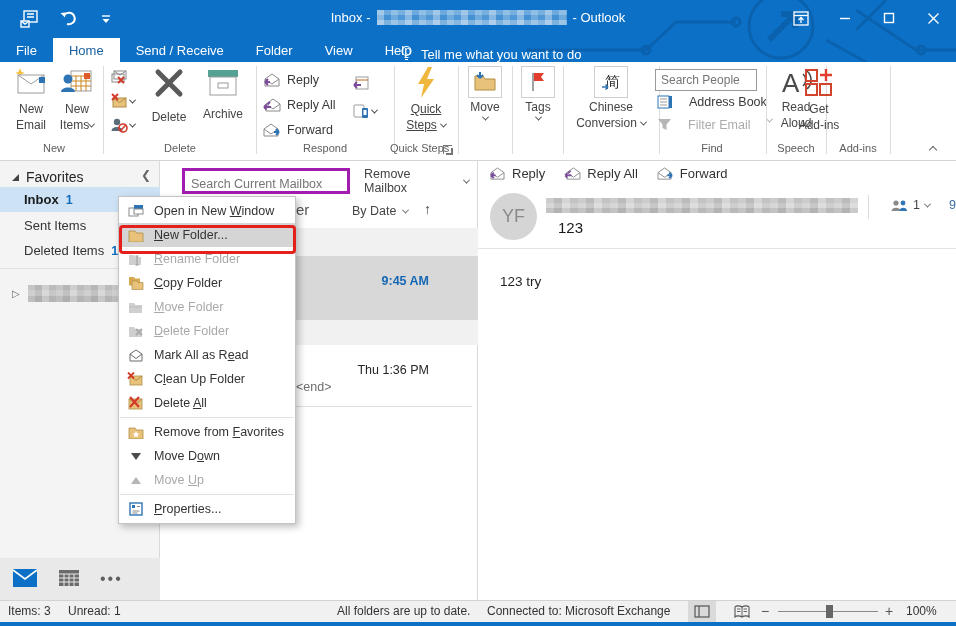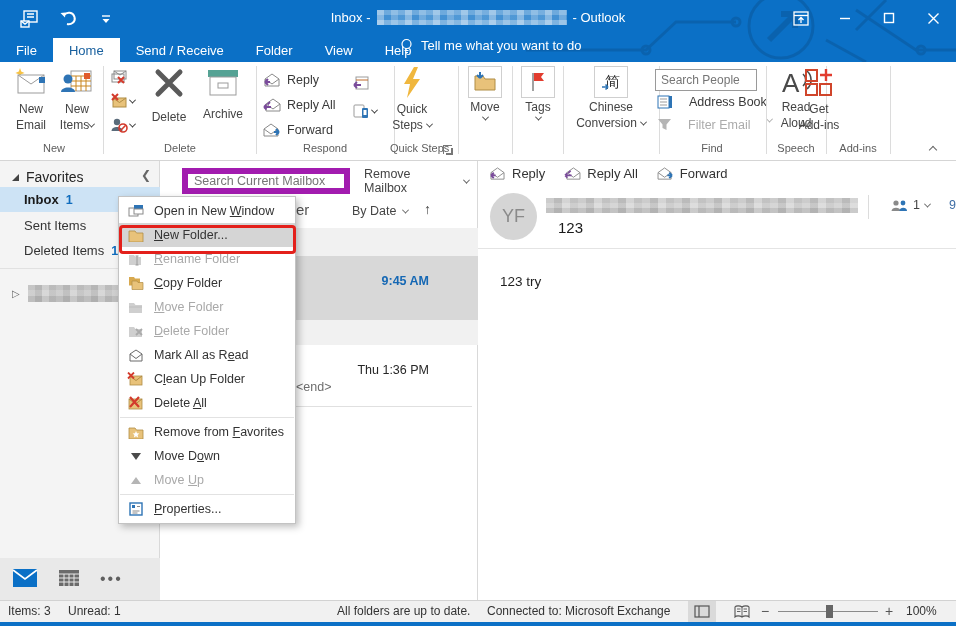--- a/index.html
+++ b/index.html
@@ -21,21 +21,21 @@
     background-image:
       repeating-linear-gradient(0deg, rgba(255,255,255,.38) 0 5px, rgba(255,255,255,.10) 5px 10px, rgba(255,255,255,.30) 10px 15px),
       repeating-linear-gradient(90deg, rgba(255,255,255,.45) 0 7px, rgba(255,255,255,.15) 7px 14px, rgba(255,255,255,.35) 14px 21px, rgba(255,255,255,.20) 21px 28px);
   }
   .win-controls { position:absolute; right:8px; top:4px; display:flex; gap:14px; }
   .win-btn { width:30px; height:28px; display:flex; align-items:center; justify-content:center; }
   
   .tabs { position:absolute; left:0; top:38px; height:24px; display:flex; align-items:stretch; }
   .tab { color:#fff; font-size:13px; padding:0 16px; display:flex; align-items:center; white-space:nowrap; }
   .tab.selected { background:#fff; color:#19609e; }
-  .tellme { position:absolute; left:400px; top:38px; height:24px; display:flex; align-items:flex-start; gap:8px; color:#fff; font-size:13px; }
+  .tellme { position:absolute; left:400px; top:38px; height:24px; display:flex; align-items:flex-end; gap:8px; color:#fff; font-size:13px; }
   
   .ribbon { position:absolute; left:0; top:62px; width:956px; height:99px; background:#fff; border-bottom:1px solid #d5d5d5; }
   .rgroup-label { position:absolute; top:80px; font-size:11px; color:#5d5d5d; text-align:center; white-space:nowrap; }
   .rsep { position:absolute; top:4px; height:88px; width:1px; background:#dcdcdc; }
   .bigbtn { position:absolute; top:4px; display:flex; flex-direction:column; align-items:center; gap:2px; color:#444; font-size:12px; text-align:center; line-height:14px; }
   .smallstack { position:absolute; display:flex; flex-direction:column; gap:6px; }
   .smallrow { display:flex; align-items:center; gap:2px; height:18px; }
   .resp-item { display:flex; align-items:center; gap:5px; height:20px; font-size:12.5px; color:#3a3a3a; }
   .cv { display:inline-block; width:5px; height:5px; border-right:1px solid currentColor; border-bottom:1px solid currentColor; transform:rotate(45deg) translate(-1px,-1px); }
   .cvu { display:inline-block; width:6px; height:6px; border-right:1.5px solid #666; border-top:1.5px solid #666; transform:rotate(-45deg); }
@@ -57,21 +57,21 @@
   .fp-sep { position:absolute; left:0; top:107px; width:160px; height:1px; background:#e1e1e1; }
   .account-row { position:absolute; left:12px; top:124px; display:flex; align-items:center; gap:8px; }
   .pix-gray { display:inline-block; width:112px; height:17px;
     background-image:
       repeating-linear-gradient(0deg, rgba(110,110,110,.20) 0 6px, rgba(200,200,200,.25) 6px 12px, rgba(140,140,140,.18) 12px 17px),
       repeating-linear-gradient(90deg, #d2d2d2 0 7px, #bfbfbf 7px 14px, #dddddd 14px 21px, #c6c6c6 21px 28px);
   }
   .navbar { position:absolute; left:0; bottom:0; width:160px; height:42px; background:#e9e9e9; display:flex; align-items:center; padding-left:12px; gap:20px; }
   
   .msg-list { position:absolute; left:160px; top:0; width:318px; height:439px; background:#fff; border-right:1px solid #d9d9d9; }
-  .search-box { position:absolute; left:22px; top:7px; width:168px; height:26px; border:6px solid #a21caf; display:flex; align-items:flex-end; }
+  .search-box { position:absolute; left:22px; top:7px; width:168px; height:26px; border:3px solid #a21caf; display:flex; align-items:flex-end; }
   .search-box input { border:0; outline:0; flex:1; font-size:12.5px; color:#444; padding:0 6px; font-family:"Liberation Sans",sans-serif; background:transparent; }
   .scope { position:absolute; left:196px; top:7px; height:26px; display:flex; align-items:center; gap:8px; font-size:12.5px; color:#444; padding:0 8px; }
   .list-hdr-frag { position:absolute; left:136px; top:40px; font-size:15px; color:#555; }
   .sort { position:absolute; left:192px; top:43px; display:flex; align-items:center; gap:7px; font-size:12.5px; color:#444; }
   .sort-up { position:absolute; left:264px; top:40px; font-size:14px; color:#444; }
   .rowband { position:absolute; left:0; width:318px; }
   .msg-time-unread { position:absolute; right:48px; top:113px; font-size:12.5px; font-weight:bold; color:#1668b4; }
   .msg-time-read { position:absolute; right:48px; top:202px; font-size:12.5px; color:#262626; }
   .msg-preview { position:absolute; left:136px; top:219px; font-size:12.5px; color:#6d6d6d; }
   .msg-sep { position:absolute; left:136px; top:245px; width:176px; height:1px; background:#e0e0e0; }
@@ -322,21 +322,21 @@
           <rect x="2" y="2" width="10" height="12" rx="1" fill="#fff" stroke="#9b9b9b"></rect>
           <rect x="10" y="5" width="6" height="10" rx="1" fill="#2e74b5"></rect>
             <rect x="11.5" y="7" width="3" height="5" fill="#fff"></rect>
           </svg>
         <span class="cv"></span>
       </span>
     </div>
     <div class="rsep" style="left:394px;"></div>
     <div class="rgroup-label" style="left:258px; width:134px;">Respond</div>
 
-    <div class="bigbtn" style="left:384px; width:56px;">
+    <div class="bigbtn" style="left:398px; width:56px;text-decoration:underline;">
       <svg width="26" height="34" viewBox="0 0 26 34">
         <path d="M15 1 L5 18 H11 L8 32 L21 13 H14 L19 1 Z" fill="#f0b73e"></path>
         </svg>
       <span>Quick</span>
       <span style="display:flex;align-items:center;gap:4px;">
         <span>Steps</span>
         <span class="cv"></span>
       </span>
     </div>
     <div class="rsep" style="left:458px;"></div>

